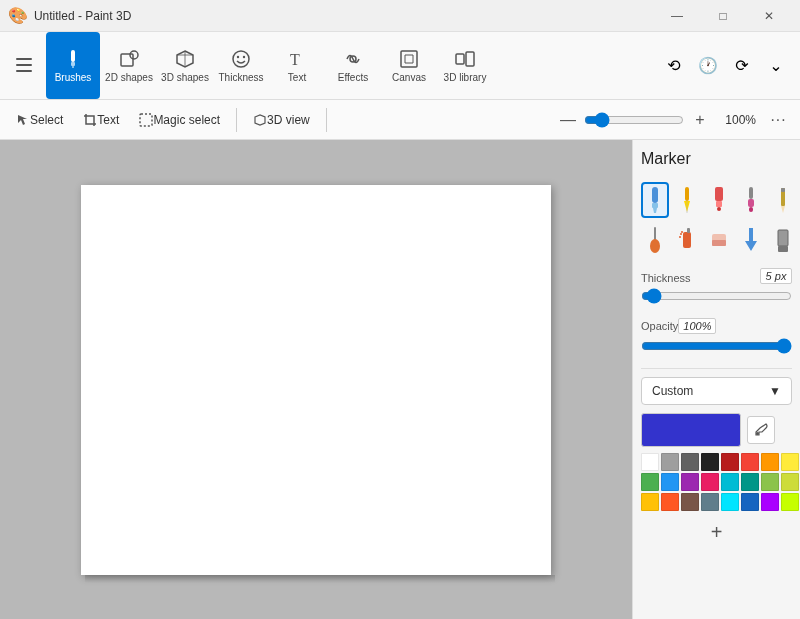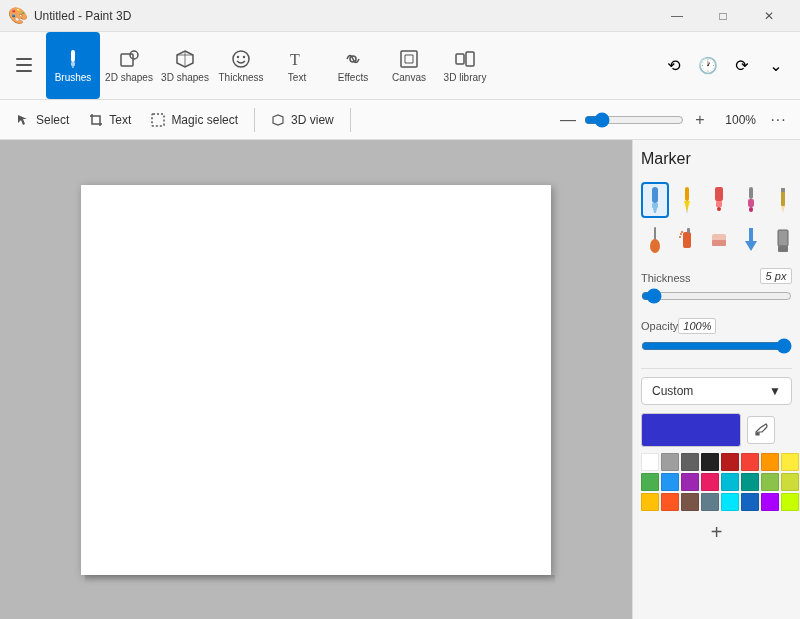--- a/index.html
+++ b/index.html
@@ -54,21 +54,21 @@
     #secondary-toolbar {
       height: 40px;
       background: #fafafa;
       border-bottom: 1px solid #ddd;
       display: flex;
       align-items: center;
       padding: 0 8px;
       gap: 4px;
     }
     .sec-btn {
-      display: flex; align-items: center; gap: 6px;
+      display: flex; align-items: center; gap: 0;
       padding: 4px 8px; border: none; background: transparent;
       cursor: pointer; border-radius: 3px; font-size: 12px; color: #333;
     }
     .sec-separator { width: 1px; height: 24px; background: #ccc; margin: 0 4px; }
     #zoom-area {
       display: flex; align-items: center; gap: 4px; margin-left: auto;
     }
     .zoom-btn { width: 24px; height: 24px; display: flex; align-items: center; justify-content: center; cursor: pointer; border: none; background: transparent; font-size: 16px; color: #555; }
     #zoom-slider { width: 100px; accent-color: #0078d7; }
     #zoom-percent { font-size: 12px; color: #333; min-width: 40px; text-align: right; }

